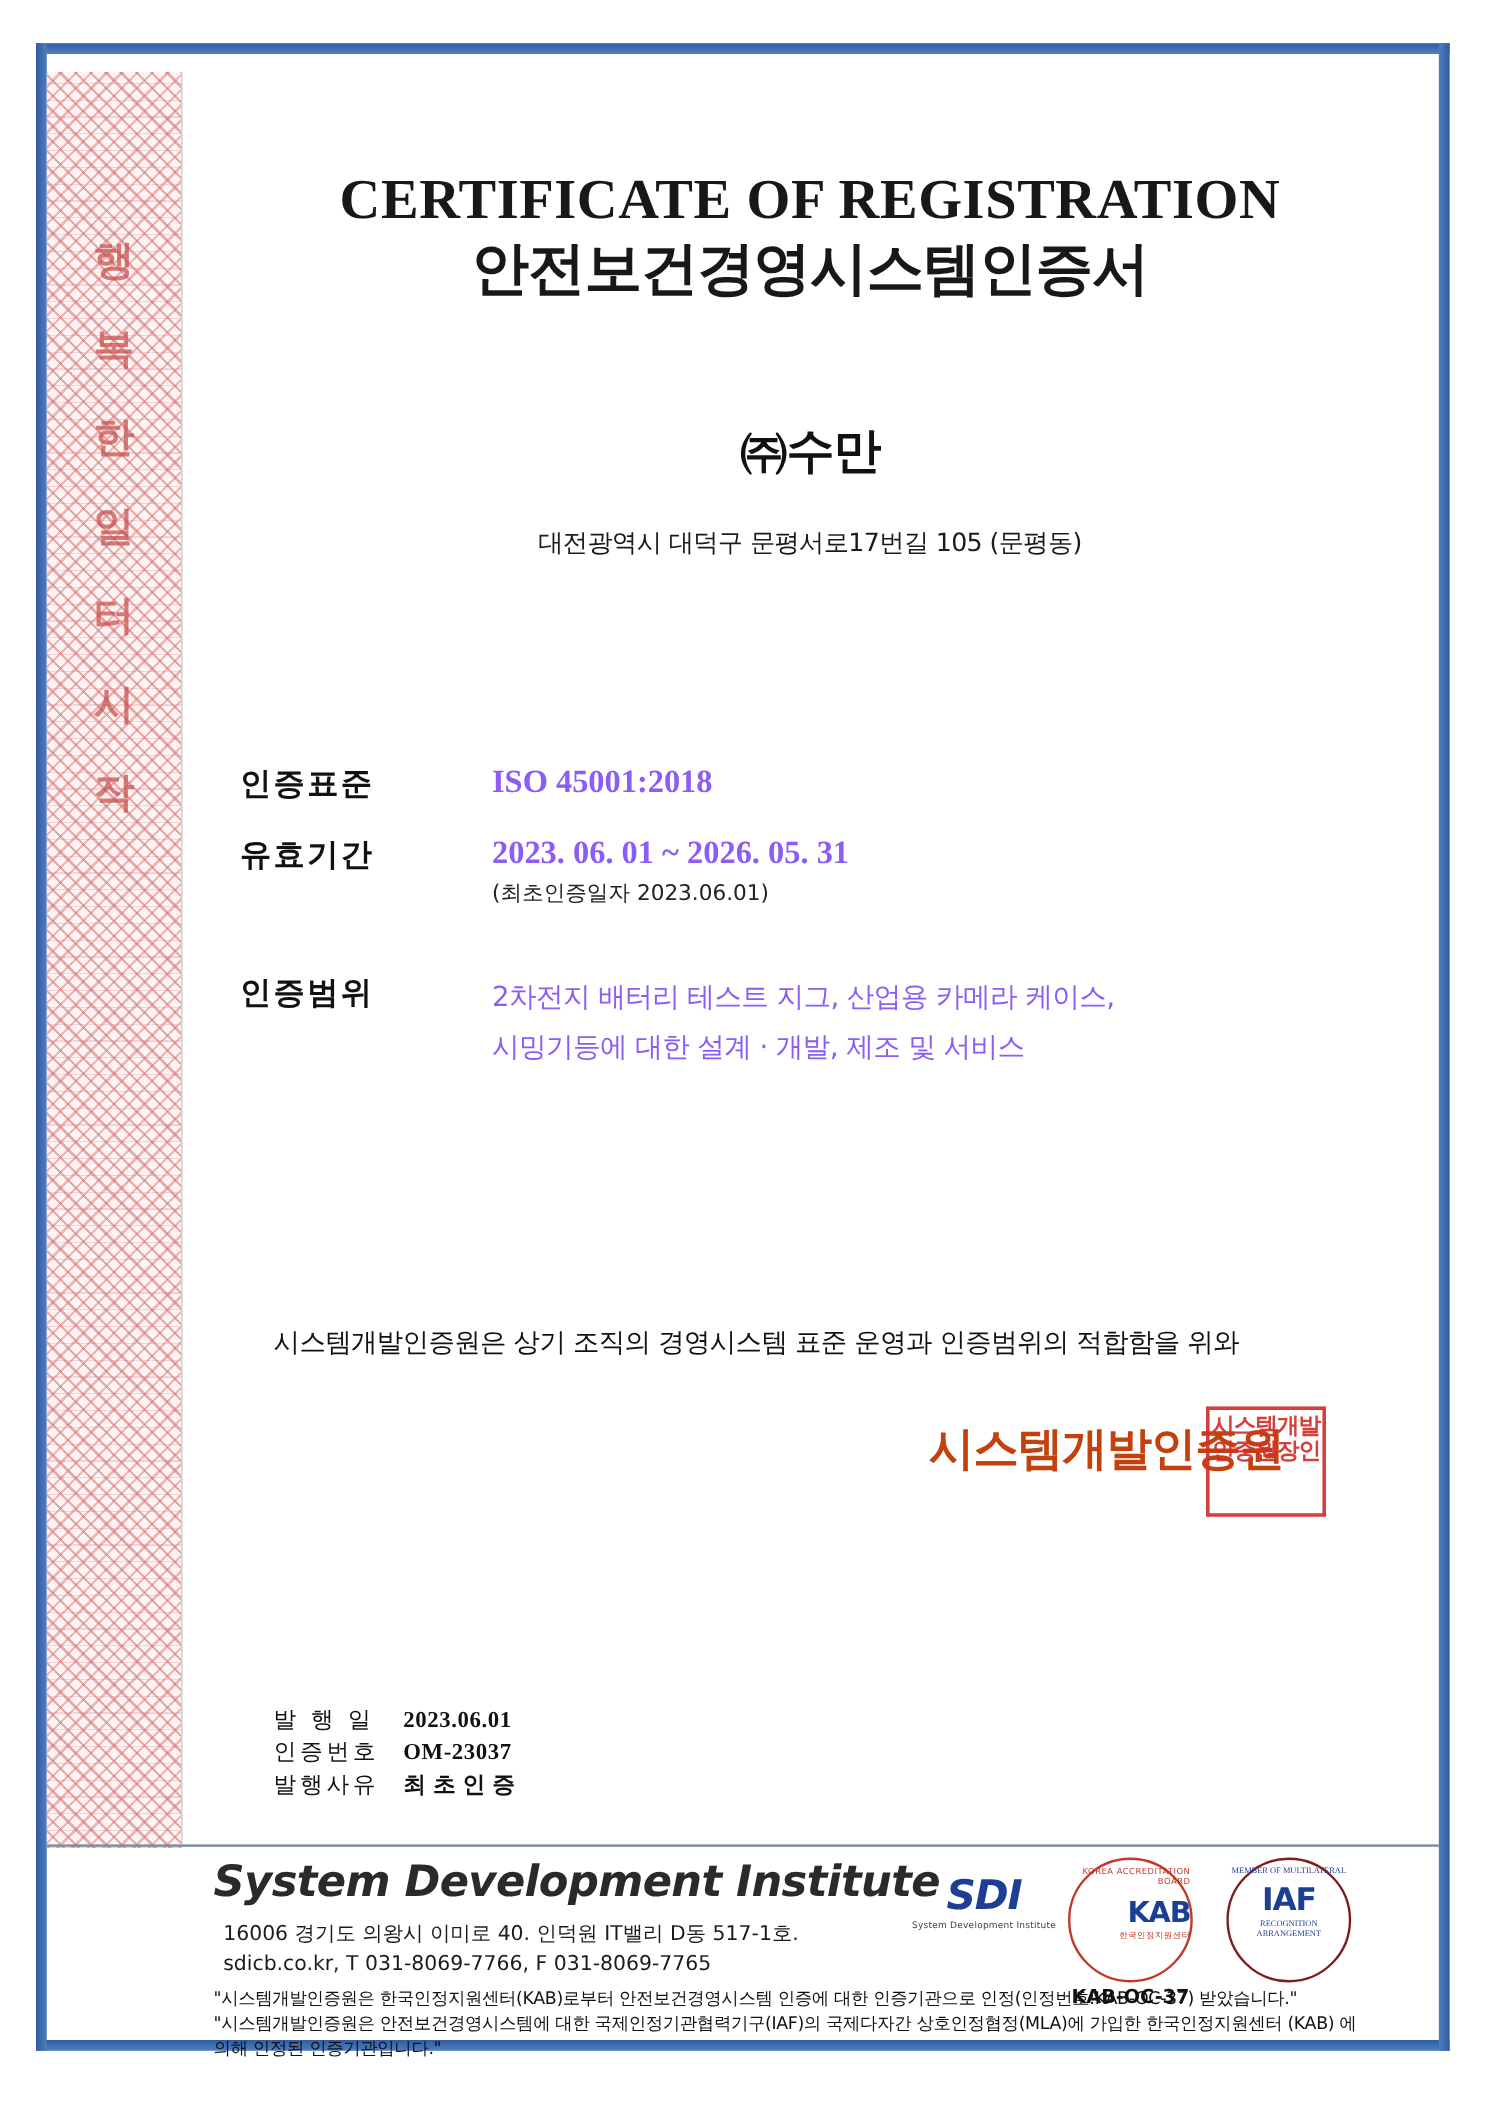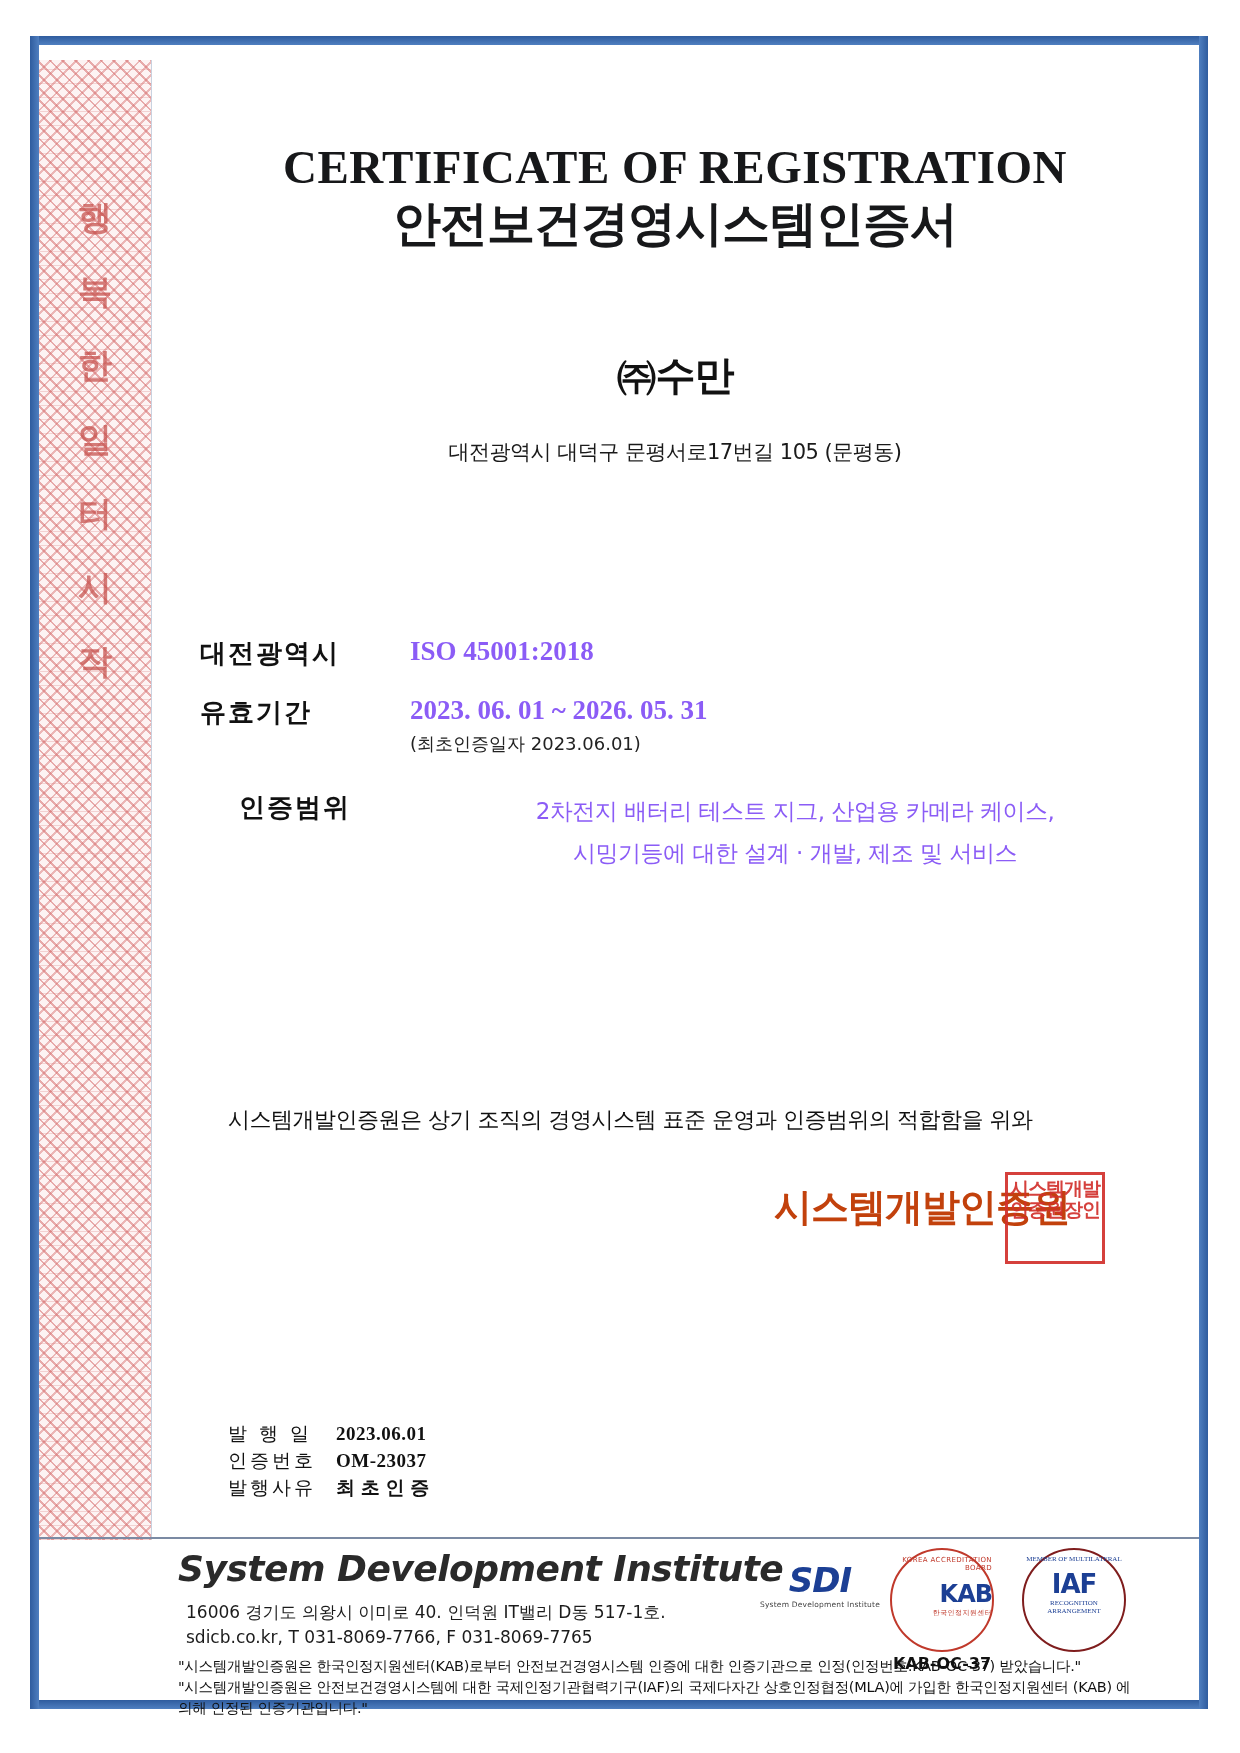--- a/index.html
+++ b/index.html
@@ -399,31 +399,31 @@
 
   <div class="title-en">CERTIFICATE OF REGISTRATION</div>
   <div class="title-ko">안전보건경영시스템인증서</div>
 
   <div class="company">㈜수만</div>
   <div class="address">대전광역시 대덕구 문평서로17번길 105 (문평동)</div>
 
   <div class="fields">
 
     <div class="field-row">
-      <div class="field-label">대전광역시</div>
+      <div class="field-label">인증표준</div>
       <div class="field-value">ISO 45001:2018</div>
     </div>
 
     <div class="field-row">
       <div class="field-label">유효기간</div>
       <div class="field-value">2023. 06. 01 ~ 2026. 05. 31</div>
       <div class="sub-note">(최초인증일자 2023.06.01)</div>
     </div>
 
-    <div class="field-row" style="margin-top:34px;text-align:center;">
+    <div class="field-row" style="margin-top:54px;">
       <div class="field-label">인증범위</div>
       <div class="field-value ko">2차전지 배터리 테스트 지그, 산업용 카메라 케이스,</div>
       <div class="field-value ko">시밍기등에 대한 설계 · 개발, 제조 및 서비스</div>
     </div>
 
   </div>
 
   <div class="statement">
     <div>시스템개발인증원은 상기 조직의 경영시스템 표준 운영과 인증범위의 적합함을 위와</div>
   </div>

